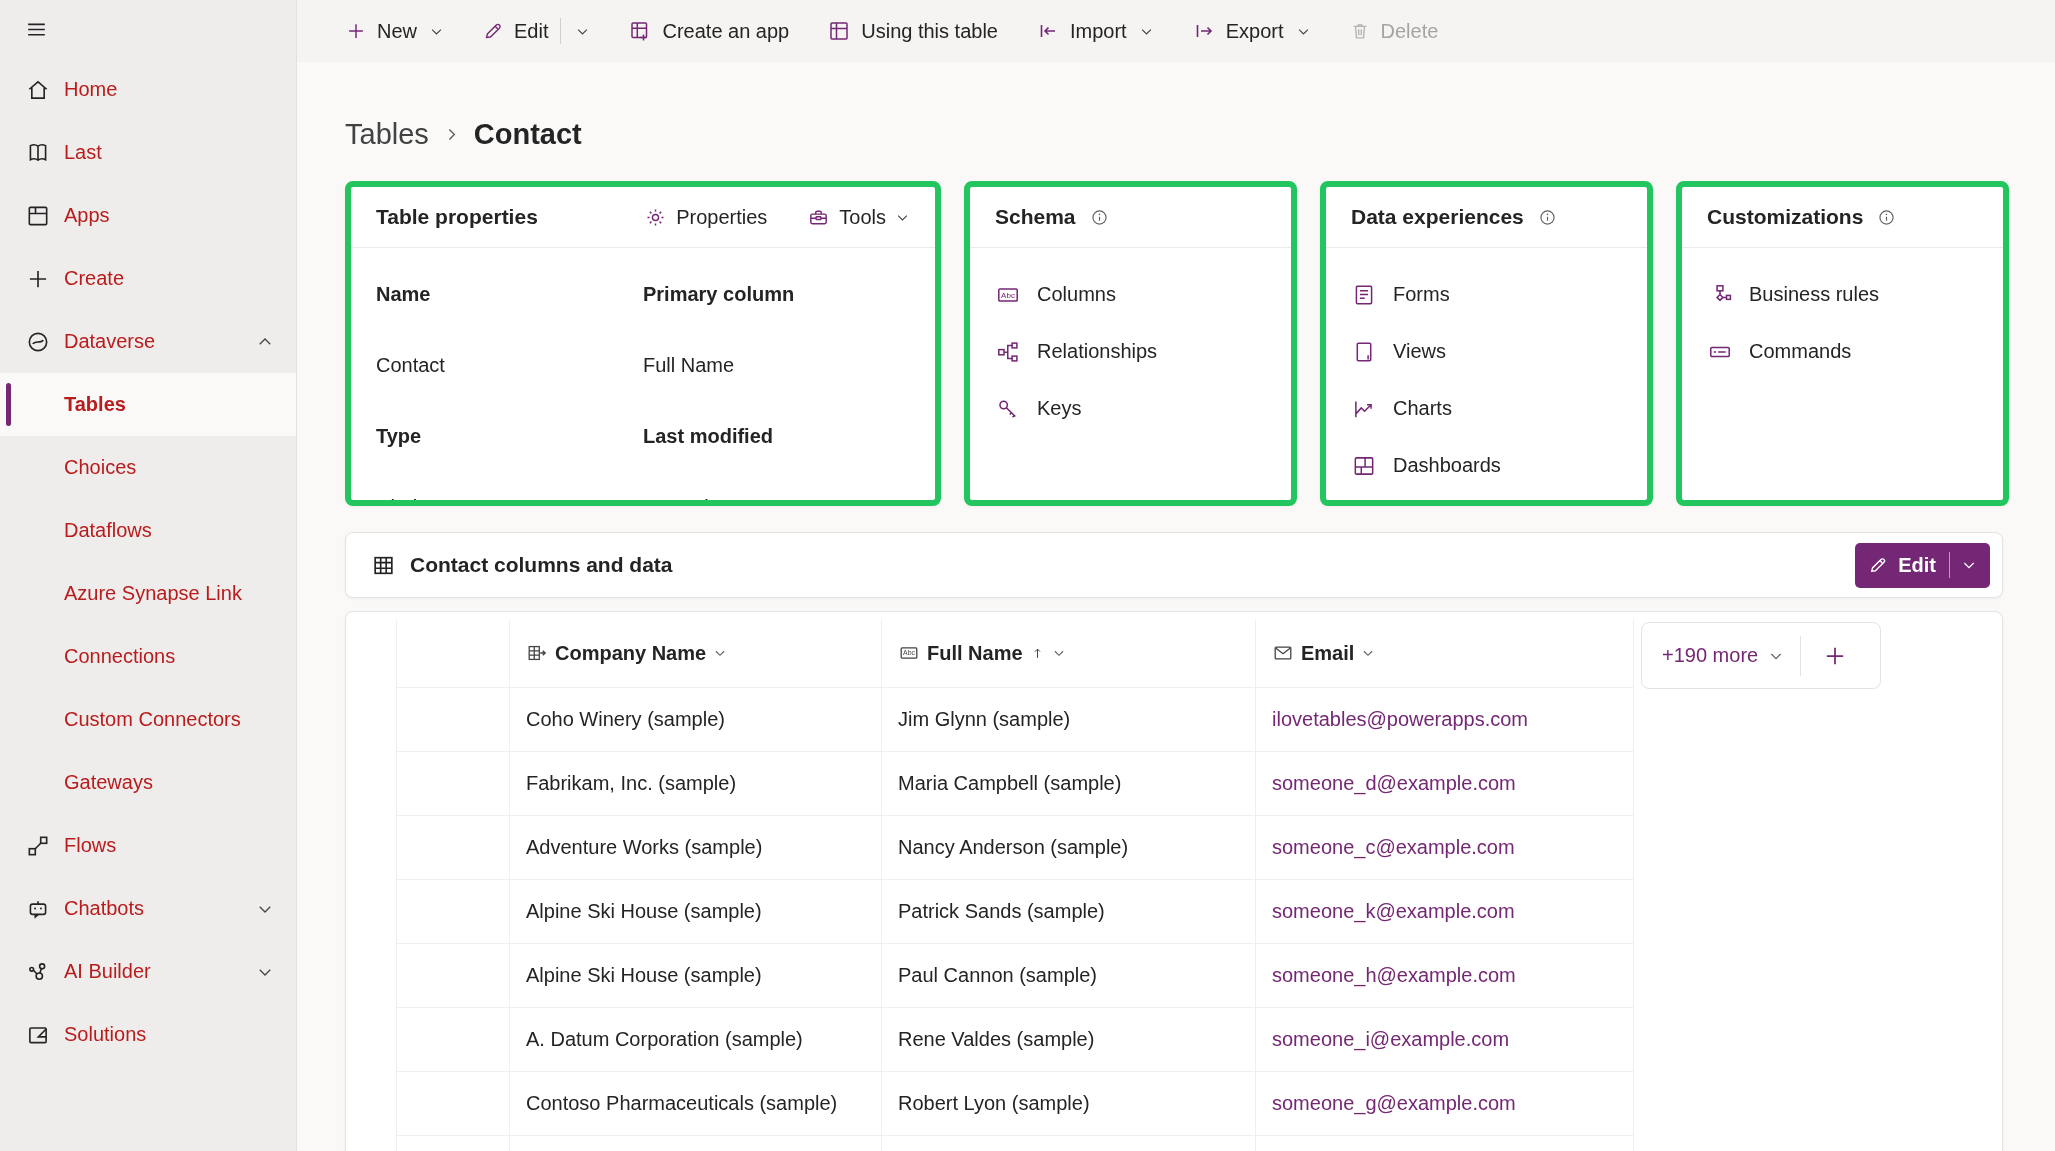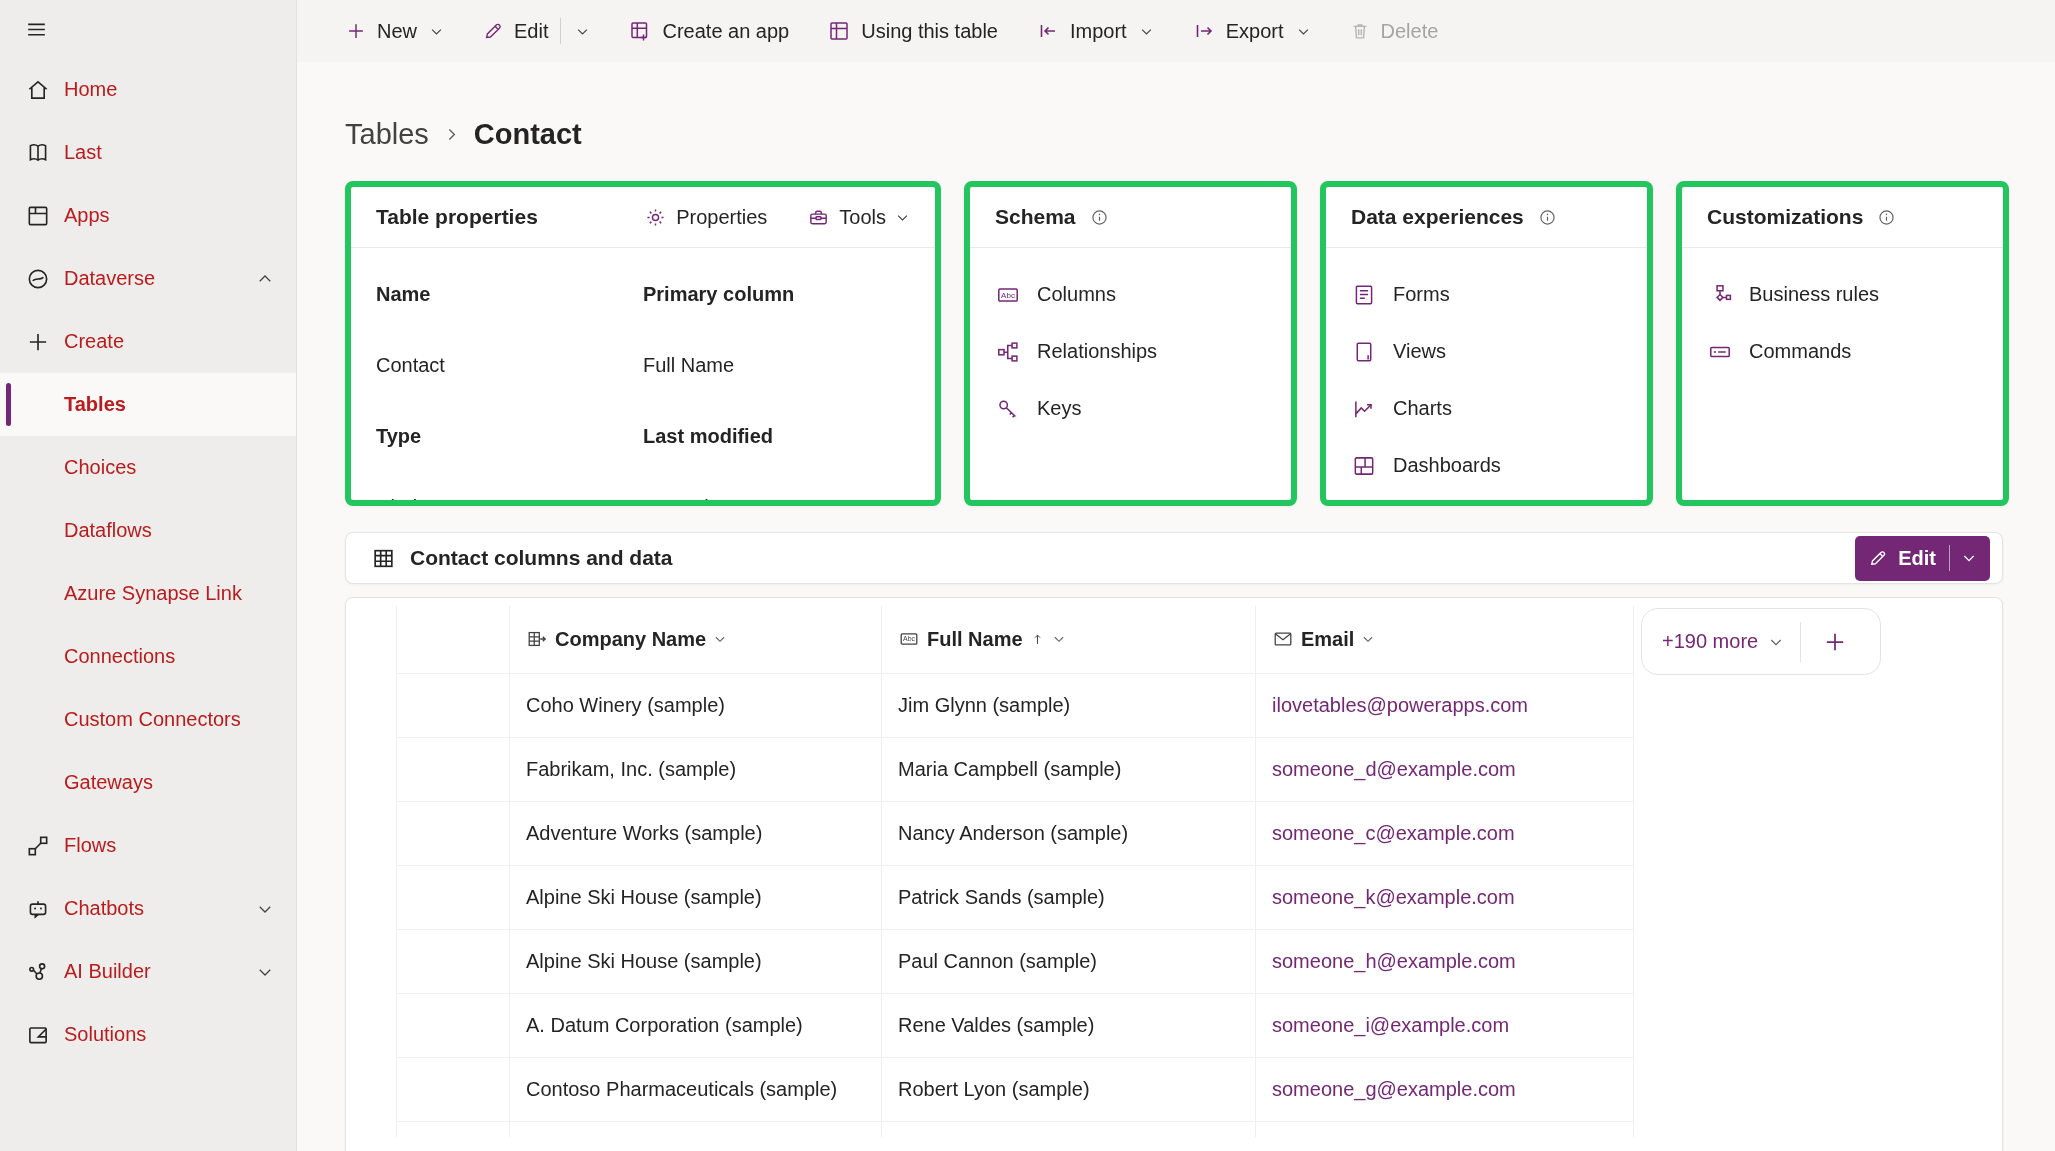--- a/index.html
+++ b/index.html
@@ -63,21 +63,21 @@
   .props-body { display:grid; grid-template-columns:1fr 1fr; padding:26px 25px; row-gap:0; }
   .prop-col { display:flex; flex-direction:column;gap:31px; }
   .prop-label { font-weight:700; line-height:40px; }
   .prop-value { line-height:40px; color:#242424; }
   .list-body { padding:18px 25px; }
   .list-item { display:flex; align-items:center; gap:16px; height:57px; cursor:pointer; }
   .list-item .licon { color:var(--accent); display:flex; width:26px; }
 
   
   .section-card {
-    margin-top:26px; margin-right:52px; height:52px; background:#fff;
+    margin-top:26px; margin-right:52px; height:66px; background:#fff;
     border:1px solid #e5e3e1; border-radius:8px; box-shadow:0 1px 3px rgba(0,0,0,.05);
     display:flex; align-items:center; padding:0 12px 0 25px;
   }
   .section-title { font-weight:700; font-size:21px; margin-left:14px; }
   .section-card .spacer { flex:1; }
   .edit-btn {
     background:var(--accent); color:#fff; border:none; border-radius:5px; height:45px;
     display:flex; align-items:center; padding:0 13px; cursor:pointer; font-weight:700; font-size:20px;
     font-family:inherit;
   }
@@ -105,21 +105,21 @@
   .hdr-cell { display:flex; align-items:center; gap:7px; cursor:pointer; }
   .hdr-cell .hicon { display:flex; color:#424242; }
   .hdr-cell .hlabel { font-weight:700; font-size:20px; }
   .hdr-cell .hchev { color:#616161; display:flex; }
   .hdr-cell .sort { color:#424242; display:flex; }
   td.email a { color:var(--accent); text-decoration:none; cursor:pointer; }
   tr.partial td { border-bottom:none; height:16px; }
 
   .more-box {
     position:absolute; left:1295px; top:10px; width:240px; height:67px;
-    border:1px solid #e5e3e1; border-radius:17px; display:flex; align-items:center;
+    border:1px solid #e5e3e1; border-radius:8px; display:flex; align-items:center;
     padding:0 12px 0 20px; background:#fff;
   }
   .more-link { color:var(--accent); display:flex; align-items:center; gap:10px; cursor:pointer; }
   .more-link .mchev { color:#616161; display:flex; }
   .more-box .mdiv { width:1px; height:40px; background:#e5e3e1; margin:0 14px 0 16px; }
   .add-col-btn { color:var(--accent); display:flex; cursor:pointer; padding:6px; background:none; border:none; }
 
   svg { display:block; }
 </style>
 </head>
@@ -160,39 +160,39 @@
             <rect x="4" y="4" width="16" height="16" rx="1"></rect>
             <path d="M9.7 4v5.7M4 9.7h16"></path>
           </svg>
       </span>
       <span>Apps</span>
     </div>
 
     <div class="nav-item">
       <span class="nicon">
         <svg width="26" height="26" viewBox="0 0 24 24" fill="none" stroke="currentColor" stroke-width="1.5">
+            <path d="M12 4.5v15M4.5 12h15"></path>
+          </svg>
+      </span>
+      <span>Create</span>
+    </div>
+
+    <div class="nav-item">
+      <span class="nicon">
+        <svg width="26" height="26" viewBox="0 0 24 24" fill="none" stroke="currentColor" stroke-width="1.5">
             <circle cx="12" cy="12" r="8"></circle>
             <path d="M7.2 13.8c1.8-3.4 7.8-.2 9.6-3.6"></path>
           </svg>
       </span>
       <span>Dataverse</span>
       <span class="chev">
         <svg width="18" height="18" viewBox="0 0 24 24" fill="none" stroke="currentColor" stroke-width="1.7">
             <path d="M5 15l7-7 7 7"></path>
           </svg>
       </span>
-    </div>
-
-    <div class="nav-item">
-      <span class="nicon">
-        <svg width="26" height="26" viewBox="0 0 24 24" fill="none" stroke="currentColor" stroke-width="1.5">
-            <path d="M12 4.5v15M4.5 12h15"></path>
-          </svg>
-      </span>
-      <span>Create</span>
     </div>
 
     <div class="nav-item sub selected">
       <span>Tables</span>
     </div>
     <div class="nav-item sub">
       <span>Choices</span>
     </div>
     <div class="nav-item sub">
       <span>Dataflows</span>

